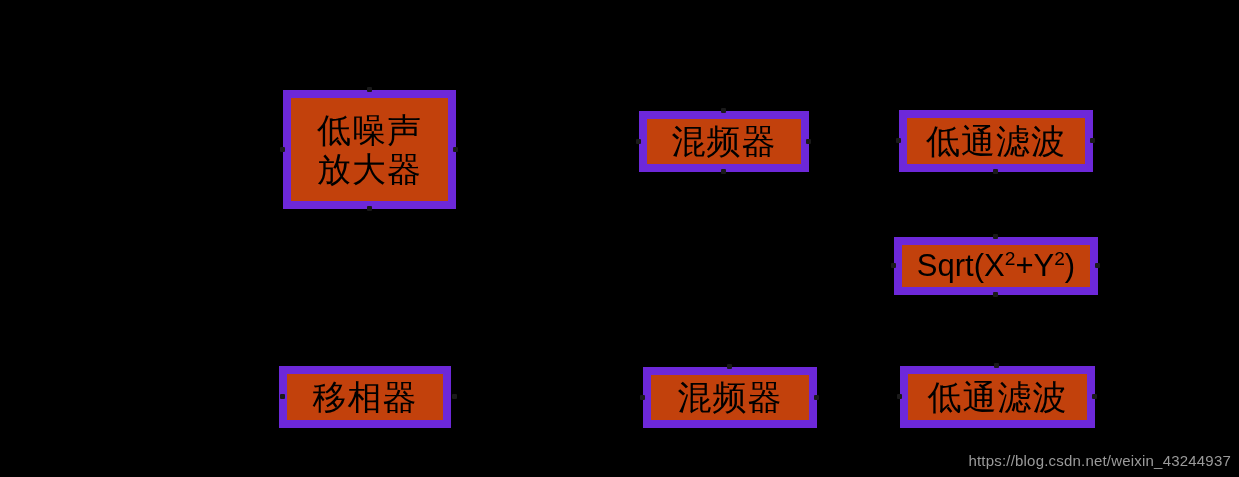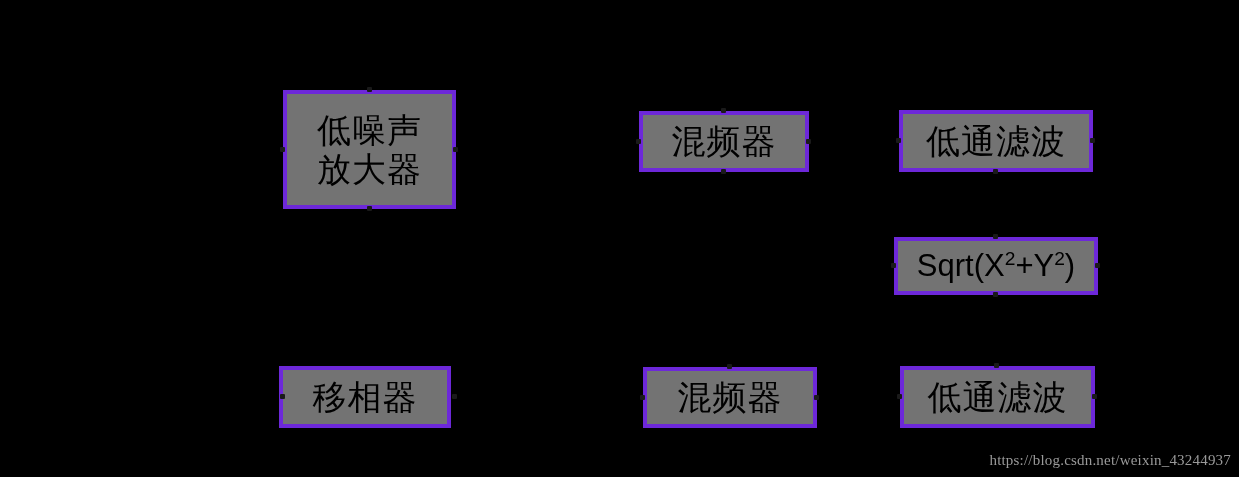--- a/index.html
+++ b/index.html
@@ -14,22 +14,22 @@
   #canvas {
     position: relative;
     width: 1239px;
     height: 477px;
     background: #000000;
     overflow: hidden;
   }
   .node {
     position: absolute;
     box-sizing: border-box;
-    background: #737373;
-    border: 4px solid #6d28d9;
+    background: #c2410c;
+    border: 8px solid #6d28d9;
     display: flex;
     align-items: center;
     justify-content: center;
     text-align: right;
     color: #000000;
     line-height: 1.12;
     white-space: pre-line;
     user-select: none;
   }
   .node-cjk {
@@ -53,21 +53,21 @@
     width: 5px;
     height: 5px;
     background: #1a1a1a;
     border-radius: 1px;
   }
   .watermark {
     position: absolute;
     right: 8px;
     bottom: 8px;
     color: #9a9a9a;
-    font-family: Liberation Serif, serif;
+    font-family: Liberation Sans, sans-serif;
     font-size: 15px;
     letter-spacing: 0.2px;
     white-space: nowrap;
   }
 </style>
 </head>
 <body>
 
 <div id="canvas">
 

